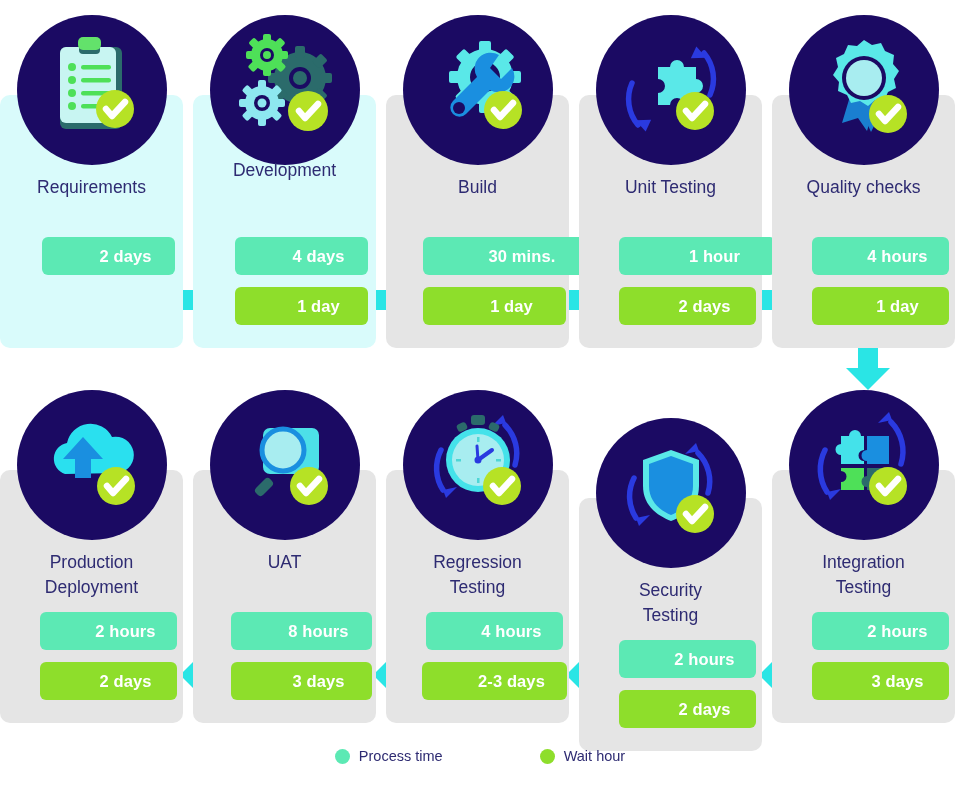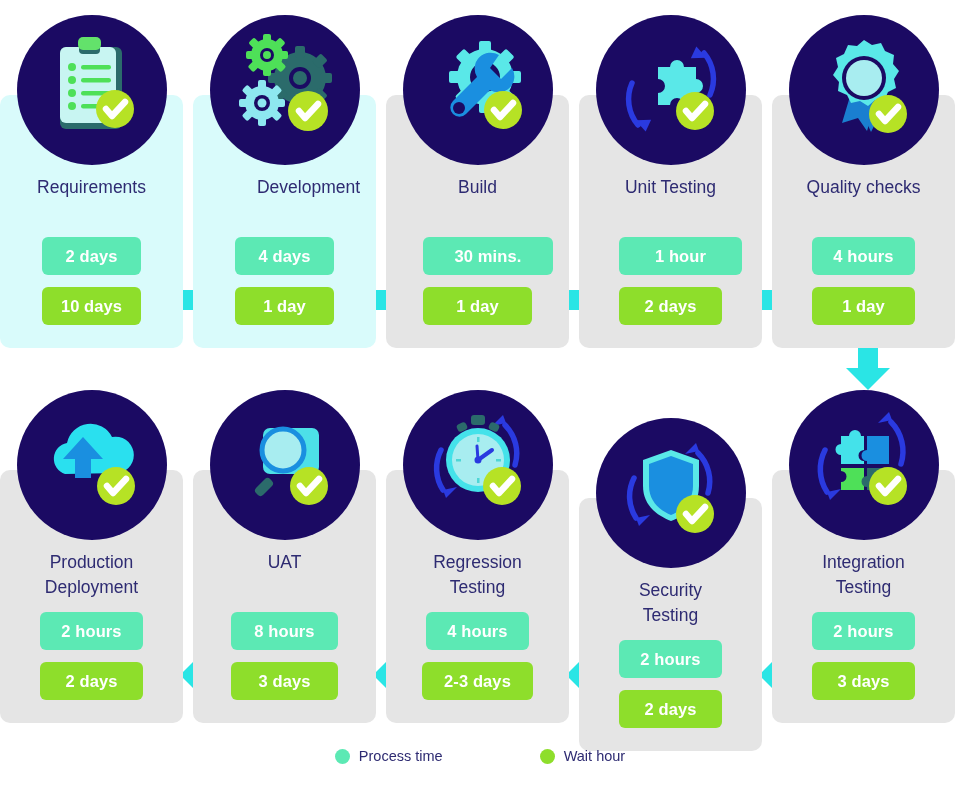--- a/index.html
+++ b/index.html
@@ -75,20 +75,21 @@
     height: 38px;
     border-radius: 6px;
     display: flex;
     align-items: center;
     justify-content: center;
     color: #ffffff;
     font-size: 16.5px;
     font-weight: bold;
     letter-spacing: .1px;
     font-family: "Liberation Sans", sans-serif;
+    padding-left: 34px;
   }
   .pill.process { background: #5ce9b4; }
   .pill.wait    { background: #8ede2b; }
 
   
   .arrow {
     position: absolute;
     pointer-events: none;
   }
   .arrow svg { display: block; }
@@ -190,21 +191,20 @@
           <rect x="64" y="76" width="30" height="4.5" rx="2.2" fill="#4ee058"></rect>
           <circle cx="55" cy="91" r="4" fill="#4ee058"></circle>
           <rect x="64" y="89" width="30" height="4.5" rx="2.2" fill="#4ee058"></rect>
           <circle cx="98" cy="94" r="19" fill="#b6e225"></circle>
           <path d="M89 94 l6 7 l13 -14" fill="none" stroke="#ffffff" stroke-width="6.5" stroke-linecap="round" stroke-linejoin="round"></path>
         </svg>
       </span>
     </div>
     <div class="card-title" style="top:80px;">Requirements</div>
     <div class="pill process" style="left:42px;top:142px;width:99px;">2 days</div>
-    <div class="pill wait" style="left:42px;top:192px;width:99px;">10 days</div>
   </div>
 
   <div class="card tint-cyan" style="left:193px;top:95px;height:253px;">
     <div class="card-icon-slot">
       <span class="icon-circle">
         <svg viewBox="0 0 150 150">
           <g fill="#2b6b6b">
             <circle cx="90" cy="63" r="26"></circle>
             <g>
               <rect x="85" y="31" width="10" height="12" rx="2"></rect>
@@ -246,21 +246,21 @@
             <rect x="34" y="95" width="8" height="10" rx="2" transform="rotate(45 38 100)"></rect>
           </g>
           <circle cx="52" cy="88" r="8" fill="#1b0a63"></circle>
           <circle cx="52" cy="88" r="4.5" fill="#8ee8f0"></circle>
 
           <circle cx="98" cy="96" r="20" fill="#b6e225"></circle>
           <path d="M89 96 l6 7 l13 -14" fill="none" stroke="#ffffff" stroke-width="6.5" stroke-linecap="round" stroke-linejoin="round"></path>
         </svg>
       </span>
     </div>
-    <div class="card-title" style="top:80px;padding-left:24px;">Development</div>
+    <div class="card-title" style="top:63px;">Development</div>
     <div class="pill process" style="left:42px;top:142px;width:99px;">4 days</div>
     <div class="pill wait" style="left:42px;top:192px;width:99px;">1 day</div>
   </div>
 
   <div class="card tint-grey" style="left:386px;top:95px;height:253px;">
     <div class="card-icon-slot">
       <span class="icon-circle">
         <svg viewBox="0 0 150 150">
           <g fill="#5ae8e8">
             <circle cx="82" cy="62" r="28"></circle>

